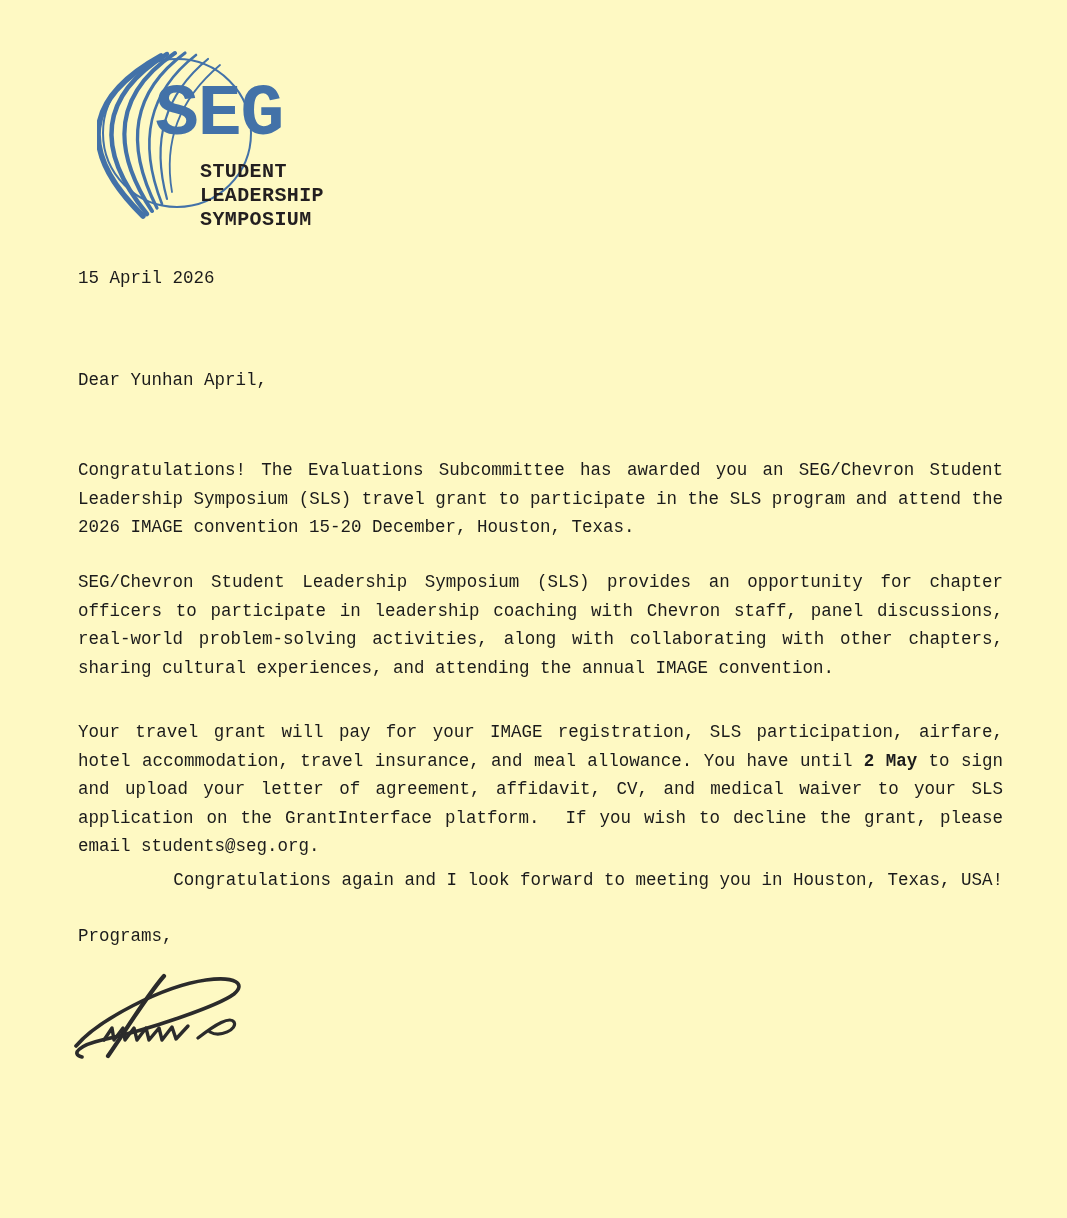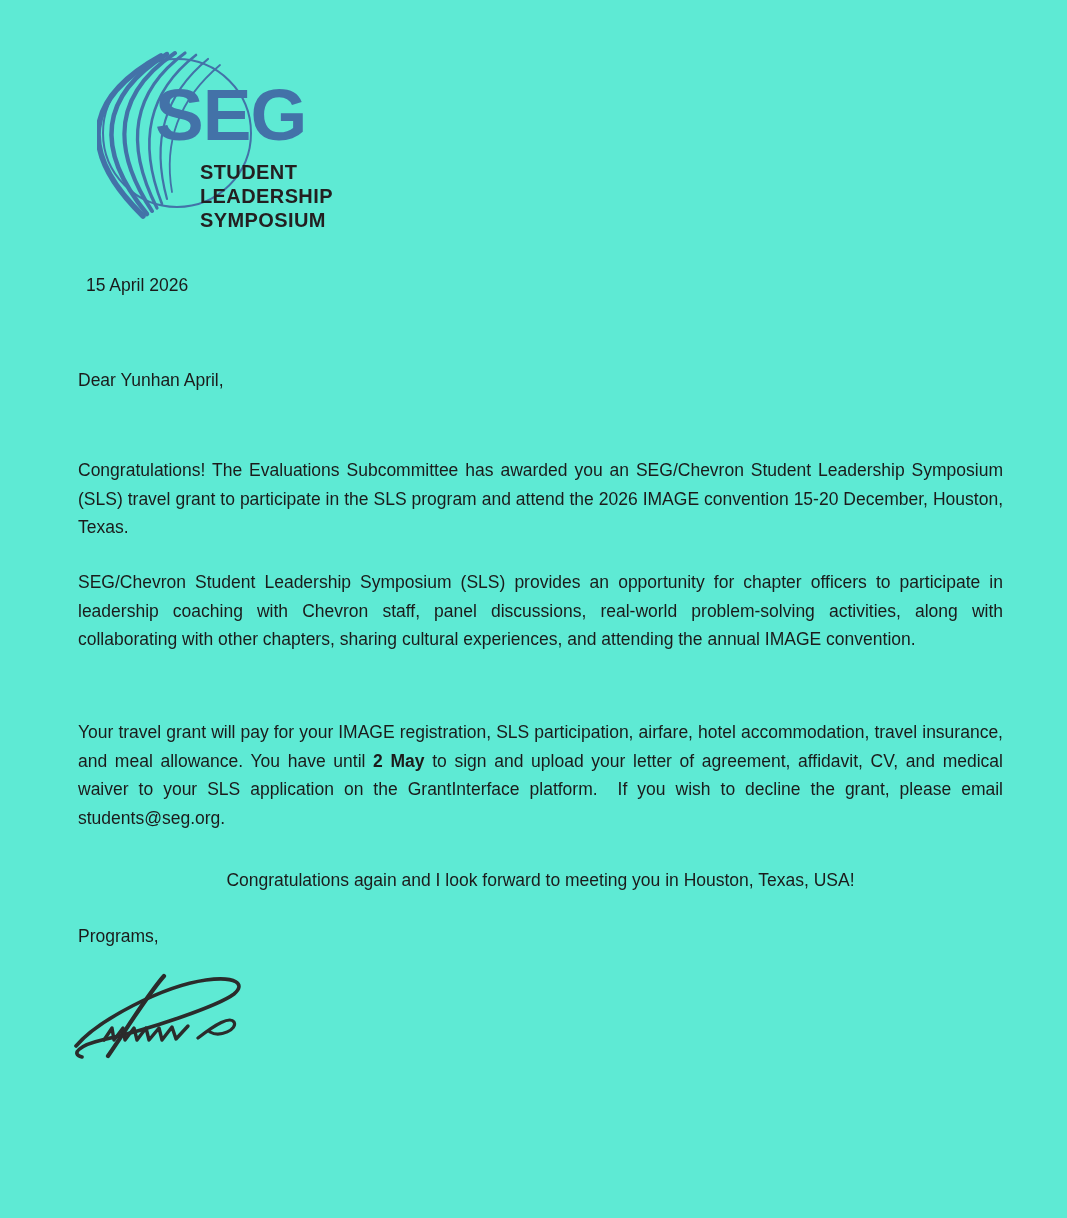--- a/index.html
+++ b/index.html
@@ -8,21 +8,22 @@
     width: 1067px;
     height: 1218px;
     font-family: "Liberation Sans", "DejaVu Sans", sans-serif;
     color: #1b1b1b;
     position: relative;
     overflow: hidden;
   }
   .page {
     position: absolute;
     inset: 0;
-    background: #5eead4;
+    background: #fef9c3;
+    font-family: Liberation Mono, monospace;
   }
 
   
   .logo {
     position: absolute;
     left: 97px;
     top: 42px;
     width: 260px;
     height: 190px;
   }
@@ -55,27 +56,27 @@
 
   
   .letter {
     position: absolute;
     left: 78px;
     top: 0;
     width: 925px;
     font-size: 17.5px;
     line-height: 28.5px;
   }
-  .date       { position: absolute; top: 271px; margin-left: 8px; }
+  .date       { position: absolute; top: 264px; }
   .salutation { position: absolute; top: 366px; }
   .para       { position: absolute; text-align: justify; width: 925px; }
   .para1      { top: 456px; }
   .para2      { top: 568px; }
   .para3      { top: 718px; }
-  .para4      { top: 866px; text-align: center; }
+  .para4      { top: 866px; text-align: right; }
   .closing    { position: absolute; top: 922px; }
   .bold       { font-weight: bold; }
 
   
   .signature {
     position: absolute;
     left: 68px;
     top: 968px;
     width: 185px;
     height: 92px;

